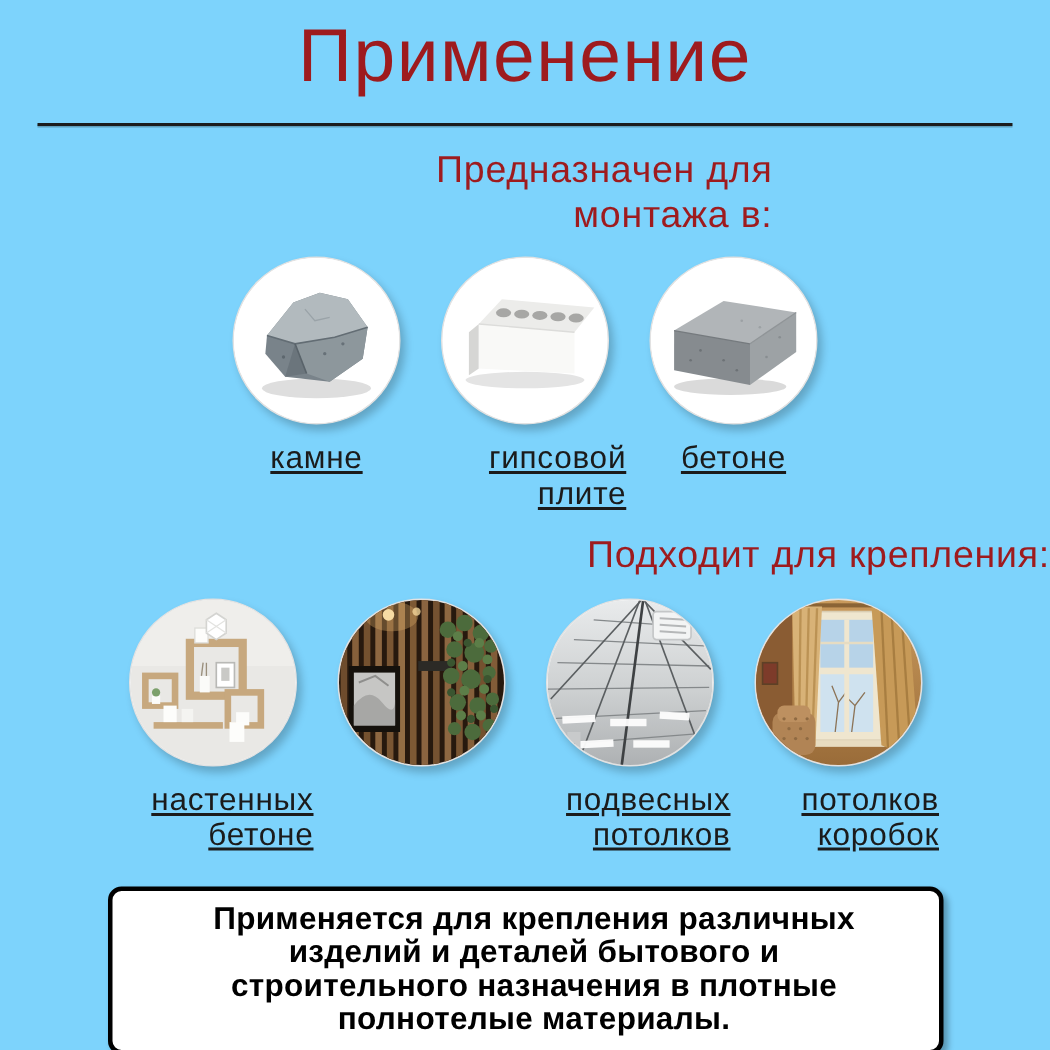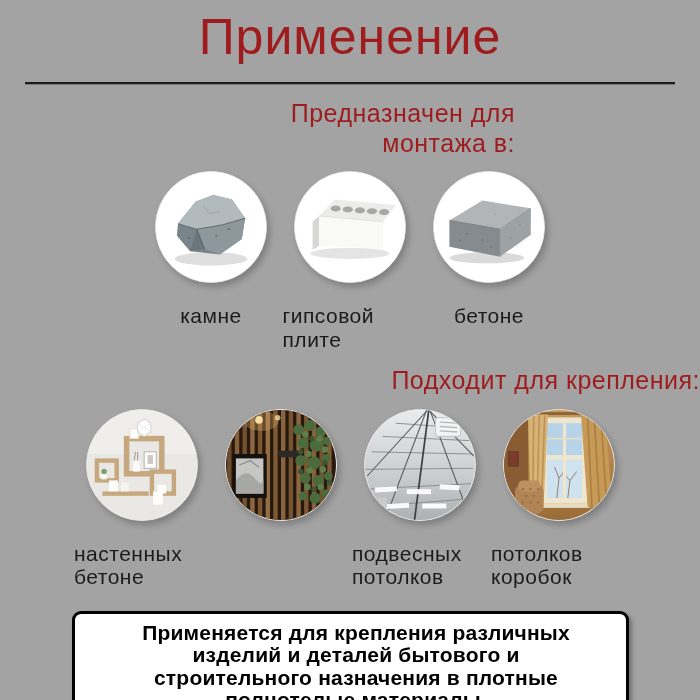--- a/index.html
+++ b/index.html
@@ -1,18 +1,18 @@
 <!DOCTYPE html>
 <html><head>
 <meta charset="utf-8">
 <style>
   * { margin:0; padding:0; box-sizing:border-box; }
   html,body { background:#ffffff; }
   .page {
-    width:700px; height:700px; background:#a3a3a3; overflow:hidden;
+    width:700px; height:700px; background:#7dd3fc; overflow:hidden;
     font-family:"Liberation Sans", sans-serif; position:relative;
   }
   .main-title {
     text-align:center; padding-top:8px;
     font-size:50px; font-weight:400; letter-spacing:1px;
     color:#9e1b1e;
   }
   .divider {
     margin:16px 25px 0 25px; height:0;
     border-top:2px solid #1c1c1c;
@@ -25,22 +25,22 @@
   .section-heading.first { max-width:330px; }
   .items-row { display:flex; justify-content:center; margin-top:13px; }
   .item { width:139px; display:flex; flex-direction:column; align-items:center; }
   .circle {
     width:112px; height:112px; border-radius:50%;
     border:1px solid #e2e2e2; overflow:hidden; background:#ffffff;
     box-shadow:3px 4px 6px rgba(0,0,0,0.22);
   }
   .circle svg { width:100%; height:100%; display:block; }
   .item-label {
-    margin-top:21px; font-size:21px; color:#1b1b1b;
-    text-align:left; line-height:1.12; letter-spacing:0.5px; max-width:135px;
+    margin-top:11px; font-size:21px; color:#1b1b1b;
+    text-align:right; line-height:1.12; letter-spacing:0.5px; max-width:135px;text-decoration:underline;
   }
   .footer-box {
     width:557px; margin:22px auto 0 auto;
     border:3px solid #000000; border-radius:9px;
     background:#ffffff; box-shadow:3px 3px 4px rgba(0,0,0,0.3);
     padding:8px 10px 9px 22px;
   }
   .footer-text {
     max-width:478px; margin:0 auto;
     font-size:21px; font-weight:bold; color:#000000;

